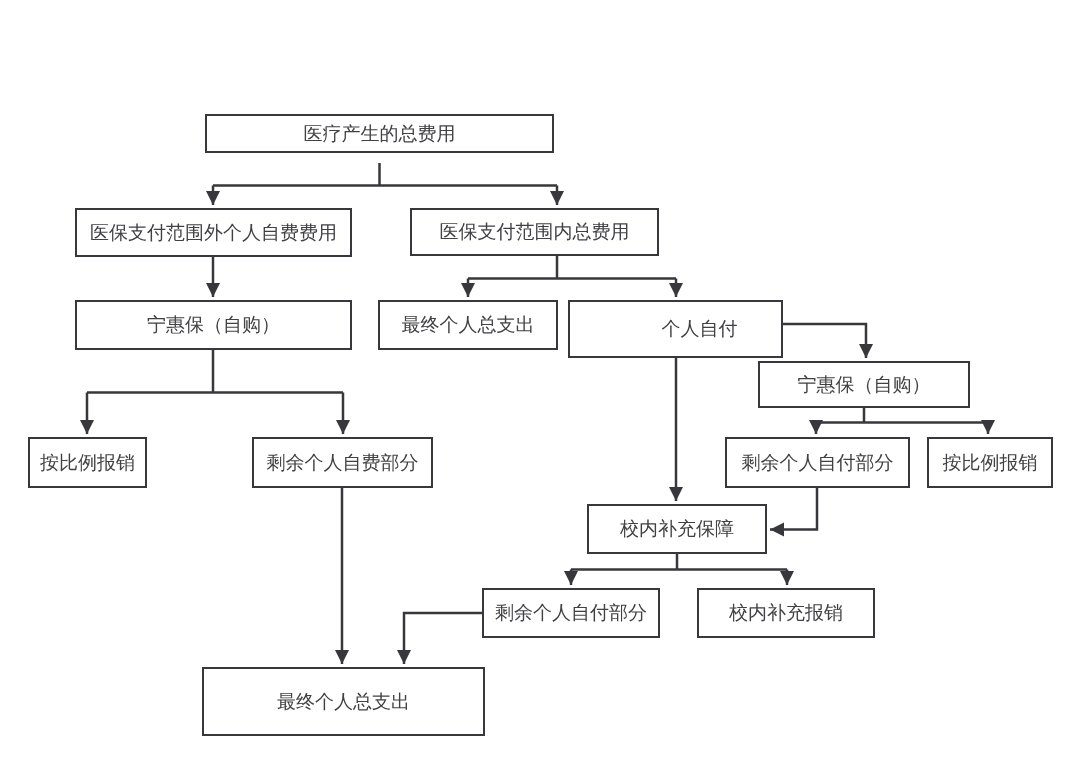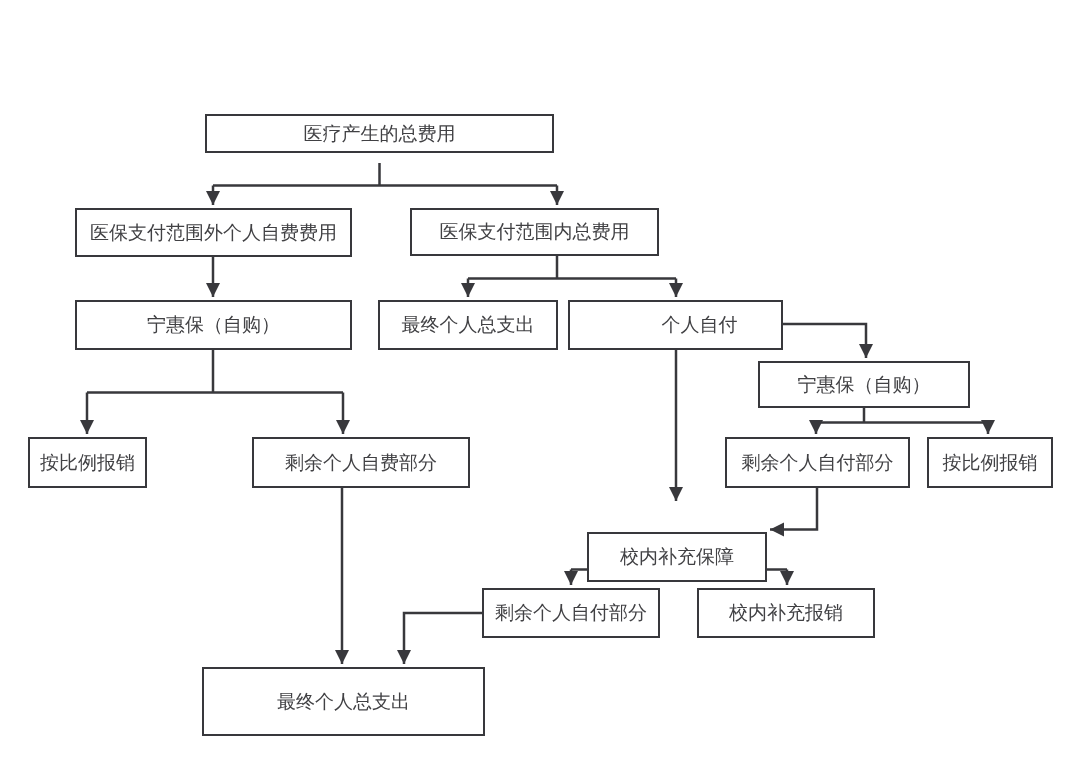--- a/index.html
+++ b/index.html
@@ -100,33 +100,33 @@
   <div class="node" style="left:205px;top:114px;width:349px;height:39px;">医疗产生的总费用</div>
 
   <div class="node" style="left:75px;top:208px;width:277px;height:49px;text-align:right;">医保支付范围外个人自费费用</div>
 
   <div class="node" style="left:410px;top:208px;width:249px;height:48px;">医保支付范围内总费用</div>
 
   <div class="node" style="left:75px;top:300px;width:277px;height:50px;">宁惠保（自购）</div>
 
   <div class="node" style="left:378px;top:300px;width:180px;height:50px;">最终个人总支出</div>
 
-  <div class="node" style="left:568px;top:300px;width:215px;height:50px;padding-left:48px;">个人自付</div>
+  <div class="node" style="left:568px;top:300px;width:215px;height:58px;padding-left:48px;">个人自付</div>
 
   <div class="node" style="left:758px;top:361px;width:212px;height:47px;">宁惠保（自购）</div>
 
   <div class="node" style="left:28px;top:437px;width:119px;height:51px;">按比例报销</div>
 
-  <div class="node" style="left:252px;top:437px;width:218px;height:51px;">剩余个人自费部分</div>
+  <div class="node" style="left:252px;top:437px;width:181px;height:51px;">剩余个人自费部分</div>
 
   <div class="node" style="left:725px;top:437px;width:185px;height:51px;">剩余个人自付部分</div>
 
   <div class="node" style="left:927px;top:437px;width:126px;height:51px;">按比例报销</div>
 
-  <div class="node" style="left:587px;top:532px;width:180px;height:50px;text-align:right;">校内补充保障</div>
+  <div class="node" style="left:587px;top:504px;width:180px;height:50px;text-align:right;">校内补充保障</div>
 
   <div class="node" style="left:482px;top:588px;width:178px;height:50px;">剩余个人自付部分</div>
 
   <div class="node" style="left:202px;top:667px;width:283px;height:69px;">最终个人总支出</div>
 
   <div class="node" style="left:697px;top:588px;width:178px;height:50px;">校内补充报销</div>
 
 </div>
 
 </body></html>

